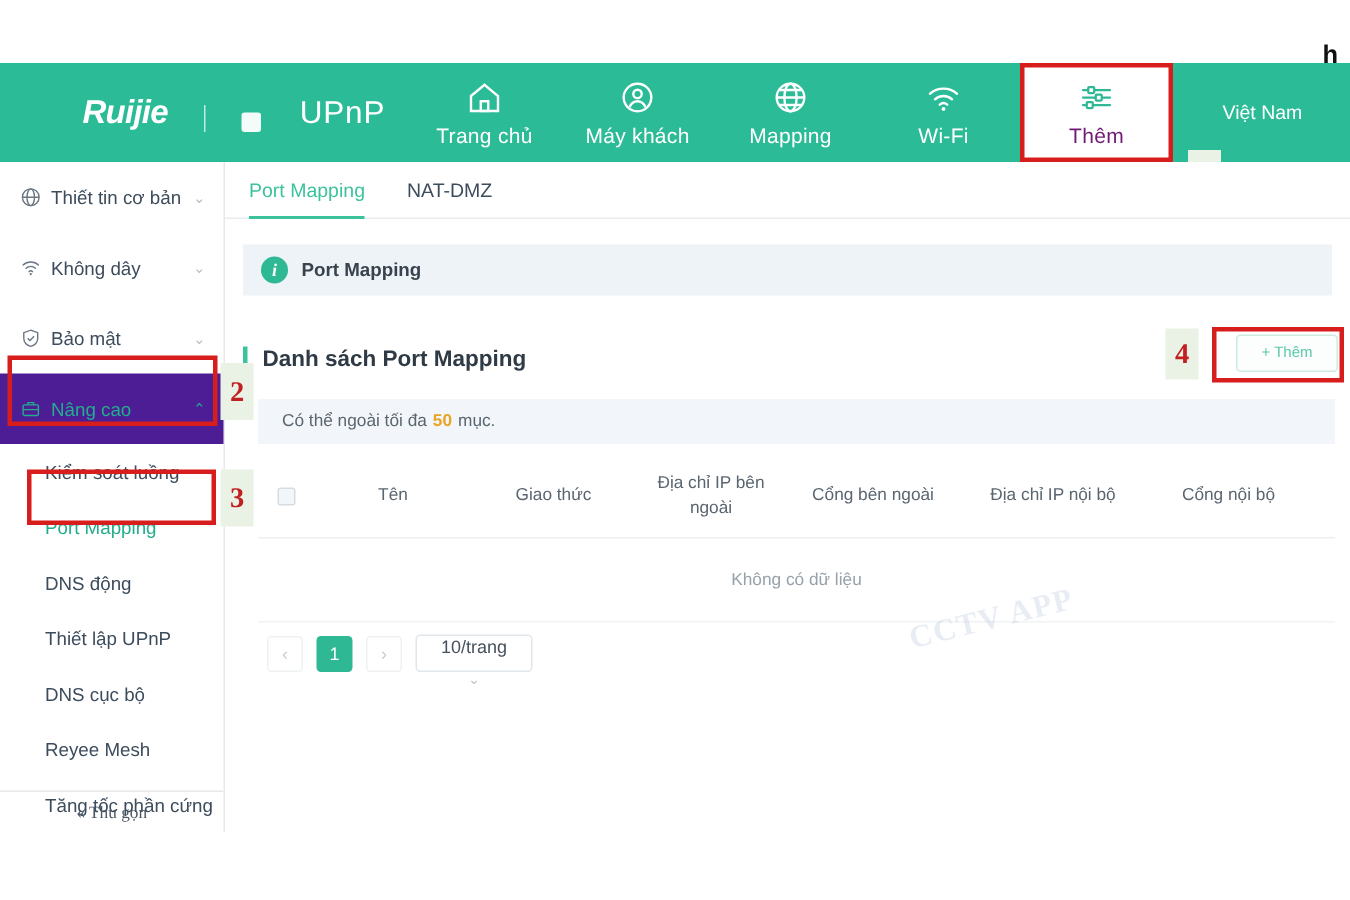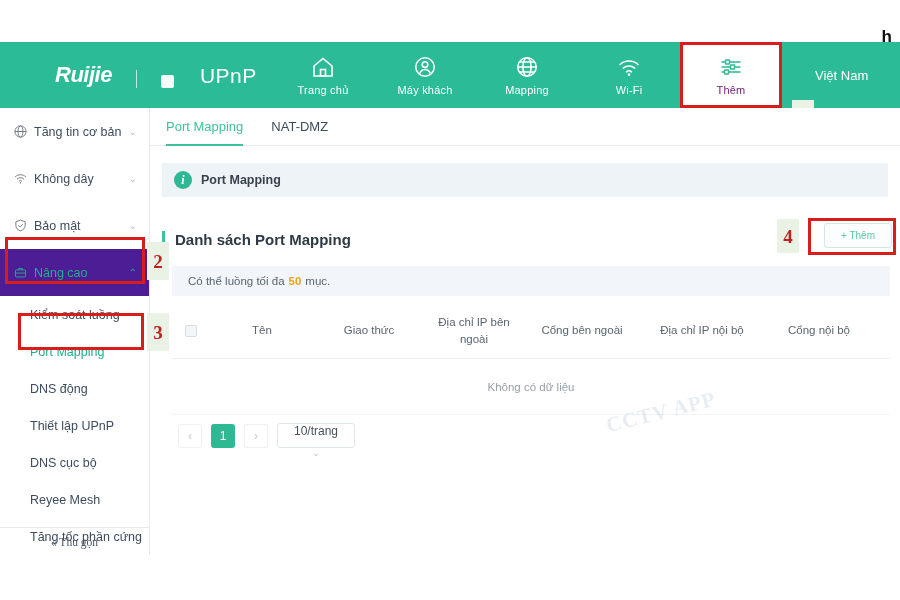--- a/index.html
+++ b/index.html
@@ -47,21 +47,21 @@
     margin-right: 2px;
   }
   .brand-reyee { font-size: 21px; font-weight: 400; letter-spacing: .5px; }
 
   .nav { position: absolute; left: 272px; top: 0; height: 66px; display: flex; align-items: center; }
   .nav-item {
     width: 102px; height: 66px;
     display: flex; flex-direction: column; align-items: center; justify-content: center;
     gap: 5px; color: #ffffff; cursor: pointer; position: relative;
   }
-  .nav-item .nav-label { font-size: 11px; letter-spacing: .2px; }
+  .nav-item .nav-label { font-size: 14px; letter-spacing: .2px; }
   .nav-item svg { display: block; }
   .nav-item.active {
     background: #ffffff;
     border: 3px solid #d81d1d;
   }
   .nav-item.active .nav-label { color: #701a75; }
 
   .locale {
     position: absolute; left: 815px; top: 50%; transform: translateY(-50%);
     color: #fff; font-size: 13px; white-space: nowrap;
@@ -310,21 +310,21 @@
   <div class="sidebar">
 
     <div class="side-group">
       <span class="s-icon">
         <svg width="13" height="13" viewBox="0 0 14 14" fill="none" stroke="#6b7682" stroke-width="1">
           <circle cx="7" cy="7" r="6"></circle>
             <ellipse cx="7" cy="7" rx="2.7" ry="6"></ellipse>
             <path d="M1 7h12"></path>
         </svg>
       </span>
-      <span class="s-label">Tăng tin cơ bản</span>
+      <span class="s-label">Thiết tin cơ bản</span>
       <span class="chev">⌄</span>
     </div>
 
     <div class="side-group">
       <span class="s-icon">
         <svg width="13" height="13" viewBox="0 0 14 14" fill="none" stroke="#6b7682" stroke-width="1" stroke-linecap="round">
           <path d="M1.5 5c3-2.8 8-2.8 11 0"></path>
             <path d="M3.6 7.4c2-1.8 4.8-1.8 6.8 0"></path>
           <path d="M5.7 9.8c.9-.8 1.7-.8 2.6 0"></path>
             <circle cx="7" cy="11.6" r=".8" fill="#6b7682" stroke="none"></circle>
@@ -381,21 +381,21 @@
 
     <div class="list-header">
       <div class="list-title-wrap">
         <span class="title-bar"></span>
         <span class="list-title">Danh sách Port Mapping</span>
       </div>
       <div class="add-btn">+ Thêm</div>
     </div>
 
     <div class="hint-bar">
-      <span>Có thể luồng tối đa</span>
+      <span>Có thể ngoài tối đa</span>
       <b>50</b>
       <span>mục.</span>
     </div>
 
     <div class="table-head">
       <div class="th-check">
         <span class="chk"></span>
       </div>
       <div class="th" style="width:104px;">Tên</div>
       <div class="th" style="width:110px;">Giao thức</div>

